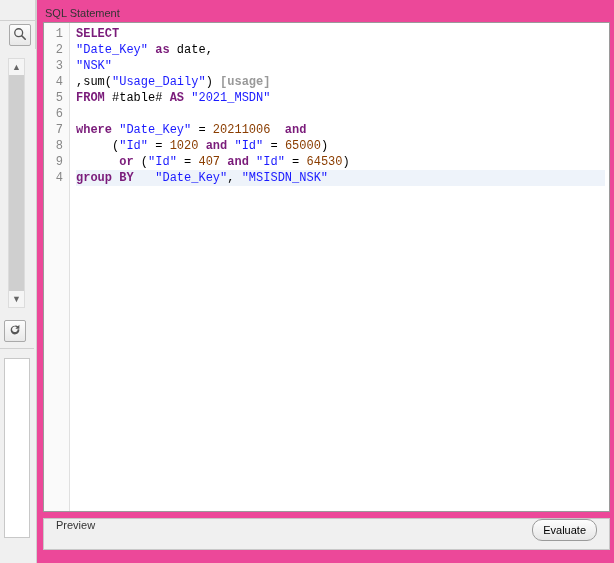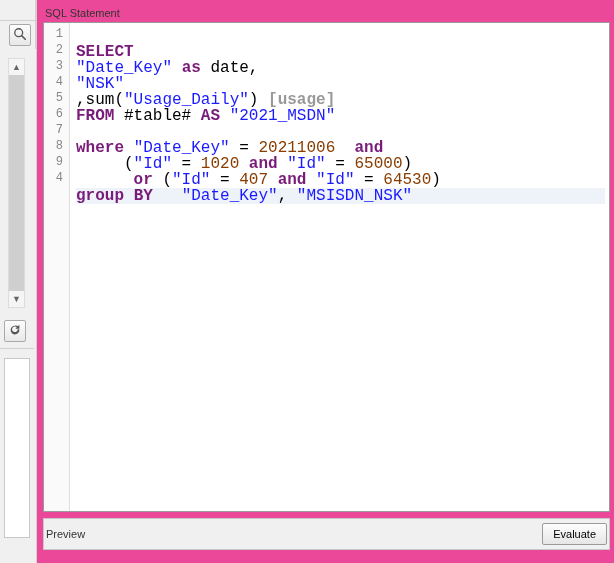--- a/index.html
+++ b/index.html
@@ -142,23 +142,23 @@
     padding-top: 3px;
     text-align: right;
     color: #888;
     font-family: Consolas, "Courier New", monospace;
     font-size: 12px;
     line-height: 16px;
   }
   .gutter div { padding-right: 6px; }
   .code {
     flex: 1;
-    padding: 21px 4px 3px 6px;
+    padding: 3px 4px 3px 6px;
     font-family: Consolas, "Courier New", monospace;
-    font-size: 16px;
+    font-size: 12px;
     line-height: 16px;
     white-space: pre;
     color: #000;
     position: relative;
   }
   .code .line { height: 16px; }
   .kw { color: #7a1b7a; font-weight: bold; }
   .str { color: #1a1aff; }
   .num { color: #8a3d00; }
   .com { color: #999; font-weight: bold; }
@@ -169,34 +169,34 @@
   }
   .preview-bar {
     position: absolute;
     left: 6px;
     right: 4px;
     top: 518px;
     height: 32px;
     background: #f0f0f0;
     border: 1px solid #c8c8c8;
     display: flex;
-    align-items: center;
+    align-items: flex-start;
     justify-content: space-between;
-    padding: 0 2px;
+    padding: 0 12px;
   }
   .preview-label {
     font-size: 11px;
     color: #333;
   }
   .eval-btn {
     height: 22px;
     min-width: 64px;
     padding: 0 10px;
     border: 1px solid #9a9a9a;
-    border-radius: 2px;
+    border-radius: 10px;
     background: linear-gradient(#fdfdfd, #e6e6e6);
     font-size: 11px;
     cursor: pointer;
   }
 </style>
 </head>
 <body>
 
 <div class="left-col">
   <div class="left-header"></div>

